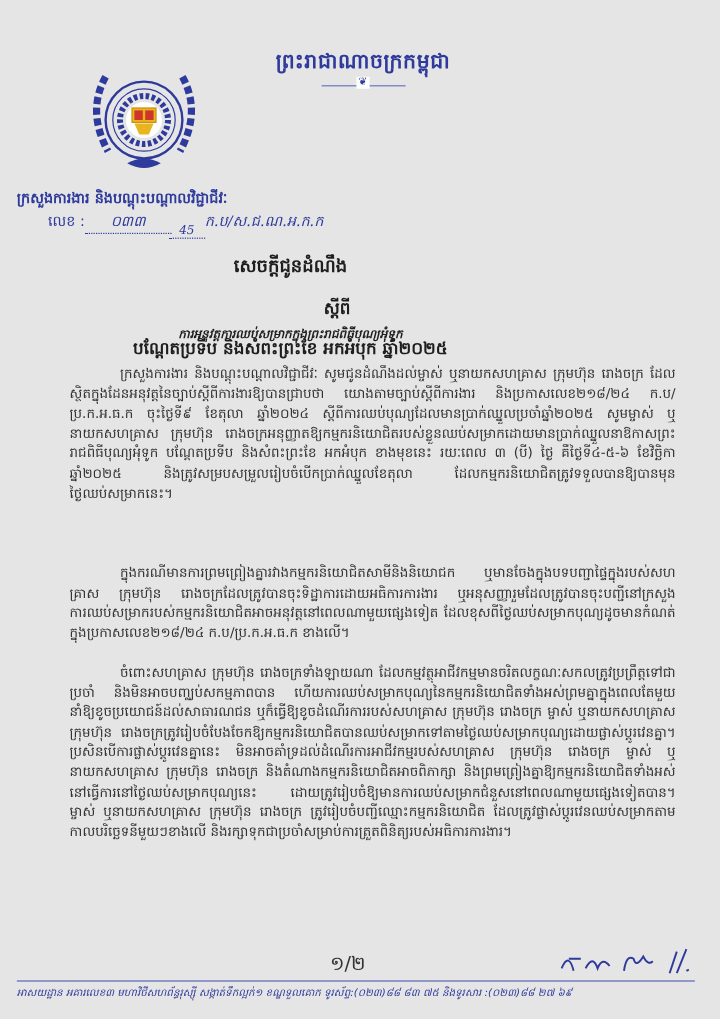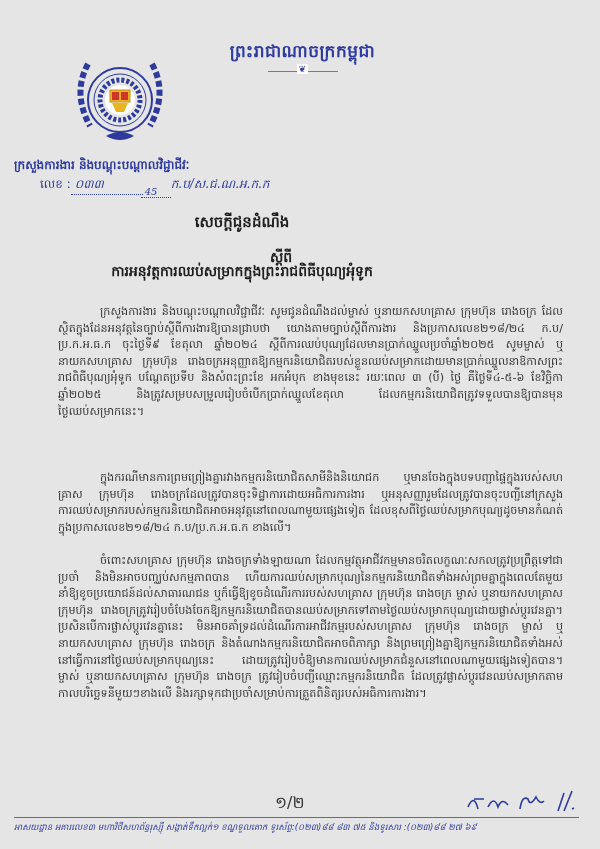--- a/index.html
+++ b/index.html
@@ -5,29 +5,29 @@
   html, body { margin:0; padding:0; background:#ffffff; }
   body { width:600px; height:849px; position:relative; overflow:hidden; font-family:"DejaVu Sans", sans-serif; color:#2a2a2a; }
   .page { position:absolute; left:0; top:0; width:600px; height:849px; background:#e5e5e5; }
   .logo { position:absolute; left:68px; top:48px; width:104px; height:100px; }
   .kingdom { position:absolute; left:200px; top:40px; width:205px; text-align:center; color:#2e3a9c; }
   .kingdom .k1 { font-size:17px; font-weight:bold; letter-spacing:0.5px; }
   .kingdom .k2 { font-size:13px; margin-top:4px; }
   .kingdom .orn { margin:6px auto 0; width:70px; border-top:1px solid #6b76c2; position:relative; height:0; }
   .kingdom .orn::after { content:"\2766"; position:absolute; left:29px; top:-8px; font-size:9px; color:#2e3a9c; background:#fdfdfd; padding:0 2px; }
   .ministry { position:absolute; left:14px; top:157px; font-size:12px; color:#2e3a9c; font-weight:bold; }
-  .ref { position:absolute; left:40px; top:176px; font-size:12px; color:#2e3a9c; display:flex; align-items:baseline; }
+  .ref { position:absolute; left:40px; top:176px; font-size:12px; color:#2e3a9c; display:flex; align-items:baseline;text-align:center; }
   .ref .dots { border-bottom:1px dotted #2e3a9c; padding:0 4px; font-style:italic; font-family:"DejaVu Serif", serif; }
   .ref .num { min-width:64px; }
   .ref .yr { font-size:10px; position:relative; top:7px; margin-left:-2px; min-width:22px; }
   .ref .suffix { font-style:italic; font-family:"DejaVu Serif", serif; }
   .title { position:absolute; left:0; width:484px; text-align:center; font-weight:bold; color:#1e1e1e; }
   .t1 { top:212px; font-size:15px; }
   .t2 { top:248px; font-size:14px;margin-left:39px; }
-  .t3 { top:262px; font-size:14px; }
+  .t3 { top:272px; font-size:10px;font-style:italic; }
   .t4 { top:281px; font-size:14px; }
   .body { position:absolute; left:58px; width:505px; font-size:11.2px; line-height:16.6px; color:#333; text-align:justify; }
   .para { text-indent:42px; margin:0; }
   .p1 { top:304px; }
   .p2 { top:470px; }
   .p3 { top:553px; }
   .pagenum { position:absolute; left:275px; top:792px; font-size:16px; color:#333; }
   .sig { position:absolute; left:460px; top:785px; width:150px; height:30px; }
   .footer-line { position:absolute; left:14px; top:817px; width:565px; border-top:1px solid #5b66b8; }
   .footer { position:absolute; left:14px; top:822px; font-size:8.6px; color:#2e3a9c; font-style:italic; white-space:nowrap; }
@@ -63,20 +63,21 @@
   <div class="ref">
     <span>លេខ :</span>
     <span class="dots num">០៣៣</span>
     <span class="dots yr">45</span>
     <span class="suffix">ក.ប/ស.ជ.ណ.អ.ក.ក</span>
   </div>
 
   <div class="title t1">សេចក្តីជូនដំណឹង</div>
   <div class="title t2">ស្តីពី</div>
   <div class="title t3">ការអនុវត្តការឈប់សម្រាកក្នុងព្រះរាជពិធីបុណ្យអុំទូក</div>
+  <div class="title t4">បណ្តែតប្រទីប និងសំពះព្រះខែ អកអំបុក ឆ្នាំ២០២៥</div>
 
   <div class="body p1">
     <p class="para">ក្រសួងការងារ និងបណ្តុះបណ្តាលវិជ្ជាជីវៈ សូមជូនដំណឹងដល់ម្ចាស់ ឬនាយកសហគ្រាស ក្រុមហ៊ុន រោងចក្រ ដែលស្ថិតក្នុងដែនអនុវត្តនៃច្បាប់ស្តីពីការងារឱ្យបានជ្រាបថា យោងតាមច្បាប់ស្តីពីការងារ និងប្រកាសលេខ២១៨/២៤ ក.ប/ប្រ.ក.អ.ធ.ក ចុះថ្ងៃទី៩ ខែតុលា ឆ្នាំ២០២៤ ស្តីពីការឈប់បុណ្យដែលមានប្រាក់ឈ្នួលប្រចាំឆ្នាំ២០២៥ សូមម្ចាស់ ឬនាយកសហគ្រាស ក្រុមហ៊ុន រោងចក្រអនុញ្ញាតឱ្យកម្មករនិយោជិតរបស់ខ្លួនឈប់សម្រាកដោយមានប្រាក់ឈ្នួលនាឱកាសព្រះរាជពិធីបុណ្យអុំទូក បណ្តែតប្រទីប និងសំពះព្រះខែ អកអំបុក ខាងមុខនេះ រយៈពេល ៣ (បី) ថ្ងៃ គឺថ្ងៃទី៤-៥-៦ ខែវិច្ឆិកា ឆ្នាំ២០២៥ និងត្រូវសម្របសម្រួលរៀបចំបើកប្រាក់ឈ្នួលខែតុលា ដែលកម្មករនិយោជិតត្រូវទទួលបានឱ្យបានមុនថ្ងៃឈប់សម្រាកនេះ។</p>
   </div>
   <div class="body p2">
     <p class="para">ក្នុងករណីមានការព្រមព្រៀងគ្នារវាងកម្មករនិយោជិតសាមីនិងនិយោជក ឬមានចែងក្នុងបទបញ្ជាផ្ទៃក្នុងរបស់សហគ្រាស ក្រុមហ៊ុន រោងចក្រដែលត្រូវបានចុះទិដ្ឋាការដោយអធិការការងារ ឬអនុសញ្ញារួមដែលត្រូវបានចុះបញ្ជីនៅក្រសួង ការឈប់សម្រាករបស់កម្មករនិយោជិតអាចអនុវត្តនៅពេលណាមួយផ្សេងទៀត ដែលខុសពីថ្ងៃឈប់សម្រាកបុណ្យដូចមានកំណត់ក្នុងប្រកាសលេខ២១៨/២៤ ក.ប/ប្រ.ក.អ.ធ.ក ខាងលើ។</p>
   </div>
   <div class="body p3">
     <p class="para">ចំពោះសហគ្រាស ក្រុមហ៊ុន រោងចក្រទាំងឡាយណា ដែលកម្មវត្ថុអាជីវកម្មមានចរិតលក្ខណៈសកលត្រូវប្រព្រឹត្តទៅជាប្រចាំ និងមិនអាចបញ្ឈប់សកម្មភាពបាន ហើយការឈប់សម្រាកបុណ្យនៃកម្មករនិយោជិតទាំងអស់ព្រមគ្នាក្នុងពេលតែមួយនាំឱ្យខូចប្រយោជន៍ដល់សាធារណជន ឬក៏ធ្វើឱ្យខូចដំណើរការរបស់សហគ្រាស ក្រុមហ៊ុន រោងចក្រ ម្ចាស់ ឬនាយកសហគ្រាស ក្រុមហ៊ុន រោងចក្រត្រូវរៀបចំបែងចែកឱ្យកម្មករនិយោជិតបានឈប់សម្រាកទៅតាមថ្ងៃឈប់សម្រាកបុណ្យដោយផ្លាស់ប្តូរវេនគ្នា។ ប្រសិនបើការផ្លាស់ប្តូរវេនគ្នានេះ មិនអាចគាំទ្រដល់ដំណើរការអាជីវកម្មរបស់សហគ្រាស ក្រុមហ៊ុន រោងចក្រ ម្ចាស់ ឬនាយកសហគ្រាស ក្រុមហ៊ុន រោងចក្រ និងតំណាងកម្មករនិយោជិតអាចពិភាក្សា និងព្រមព្រៀងគ្នាឱ្យកម្មករនិយោជិតទាំងអស់នៅធ្វើការនៅថ្ងៃឈប់សម្រាកបុណ្យនេះ ដោយត្រូវរៀបចំឱ្យមានការឈប់សម្រាកជំនួសនៅពេលណាមួយផ្សេងទៀតបាន។ ម្ចាស់ ឬនាយកសហគ្រាស ក្រុមហ៊ុន រោងចក្រ ត្រូវរៀបចំបញ្ជីឈ្មោះកម្មករនិយោជិត ដែលត្រូវផ្លាស់ប្តូរវេនឈប់សម្រាកតាមកាលបរិច្ឆេទនីមួយៗខាងលើ និងរក្សាទុកជាប្រចាំសម្រាប់ការត្រួតពិនិត្យរបស់អធិការការងារ។</p>
   </div>

